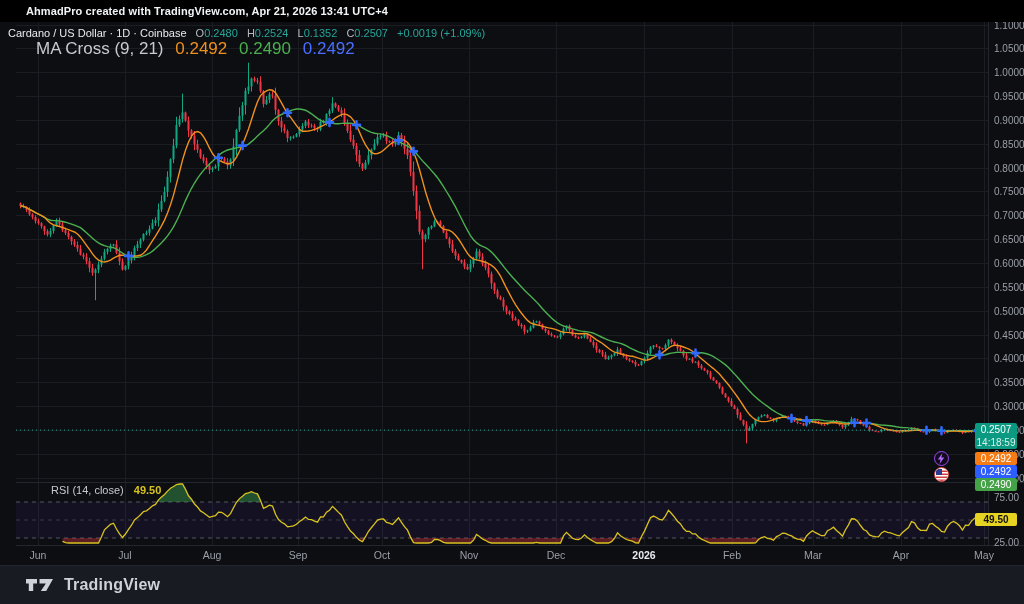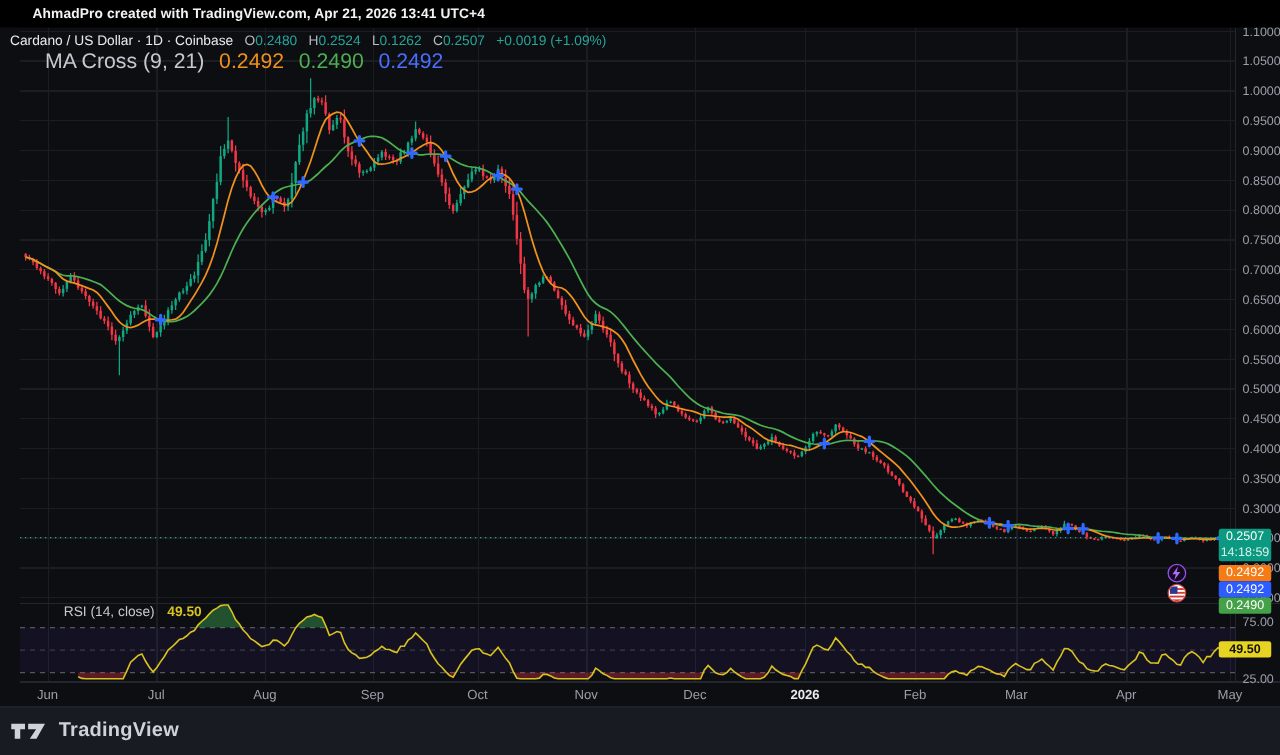--- a/index.html
+++ b/index.html
@@ -39,21 +39,21 @@
   .badge-maslow { top:456px; height:13px; background:#44a147; }
   .badge-rsi { top:491px; height:13px; background:#e7d322; color:#111; font-weight:700; }
 
   .event-icon { position:absolute; width:15px; height:15px; border-radius:50%;
     display:flex; align-items:center; justify-content:center; z-index:4; }
   .icon-lightning { left:934px; top:429px; background:#140a20; border:1.5px solid #9b4dee; }
   .icon-flag { left:934px; top:445px; background:#fff; border:1.5px solid #d2403c; overflow:hidden; }
 
   .footer { position:absolute; left:0; top:565px; width:1024px; height:39px;
     background:#181b21; border-top:1px solid #23262e;
-    display:flex; align-items:center; padding-left:8px; }
+    display:flex; align-items:center; padding-left:25px; }
   .footer .brand-text { color:#ced2d9; font-size:16px; font-weight:700; margin-left:9px; letter-spacing:.2px; }
 </style>
 </head>
 <body>
 
 <div class="root">
 
   <div class="attribution-bar">
     <span>AhmadPro created with TradingView.com, Apr 21, 2026 13:41 UTC+4</span>
   </div>
@@ -833,21 +833,21 @@
           <text x="797" y="537" font-size="10.5" text-anchor="middle" fill="#9b9fa8" font-weight="400">Mar</text>
           <text x="885" y="537" font-size="10.5" text-anchor="middle" fill="#9b9fa8" font-weight="400">Apr</text>
           <text x="968" y="537" font-size="10.5" text-anchor="middle" fill="#9b9fa8" font-weight="400">May</text>
         </g>
       </svg>
 
     <div class="legend">
       <span class="sym">Cardano / US Dollar · 1D · Coinbase</span>
       <span class="ltr">O</span><span class="val">0.2480</span>
       <span class="ltr">H</span><span class="val">0.2524</span>
-      <span class="ltr">L</span><span class="val">0.1262</span>
+      <span class="ltr">L</span><span class="val">0.1352</span>
       <span class="ltr">C</span><span class="val">0.2507</span>
       <span class="chg">+0.0019 (+1.09%)</span>
     </div>
 
     <div class="legend-row2">
       <span class="ttl">MA Cross (9, 21)</span>
       <span class="v-orange">0.2492</span>
       <span class="v-green">0.2490</span>
       <span class="v-blue">0.2492</span>
     </div>

